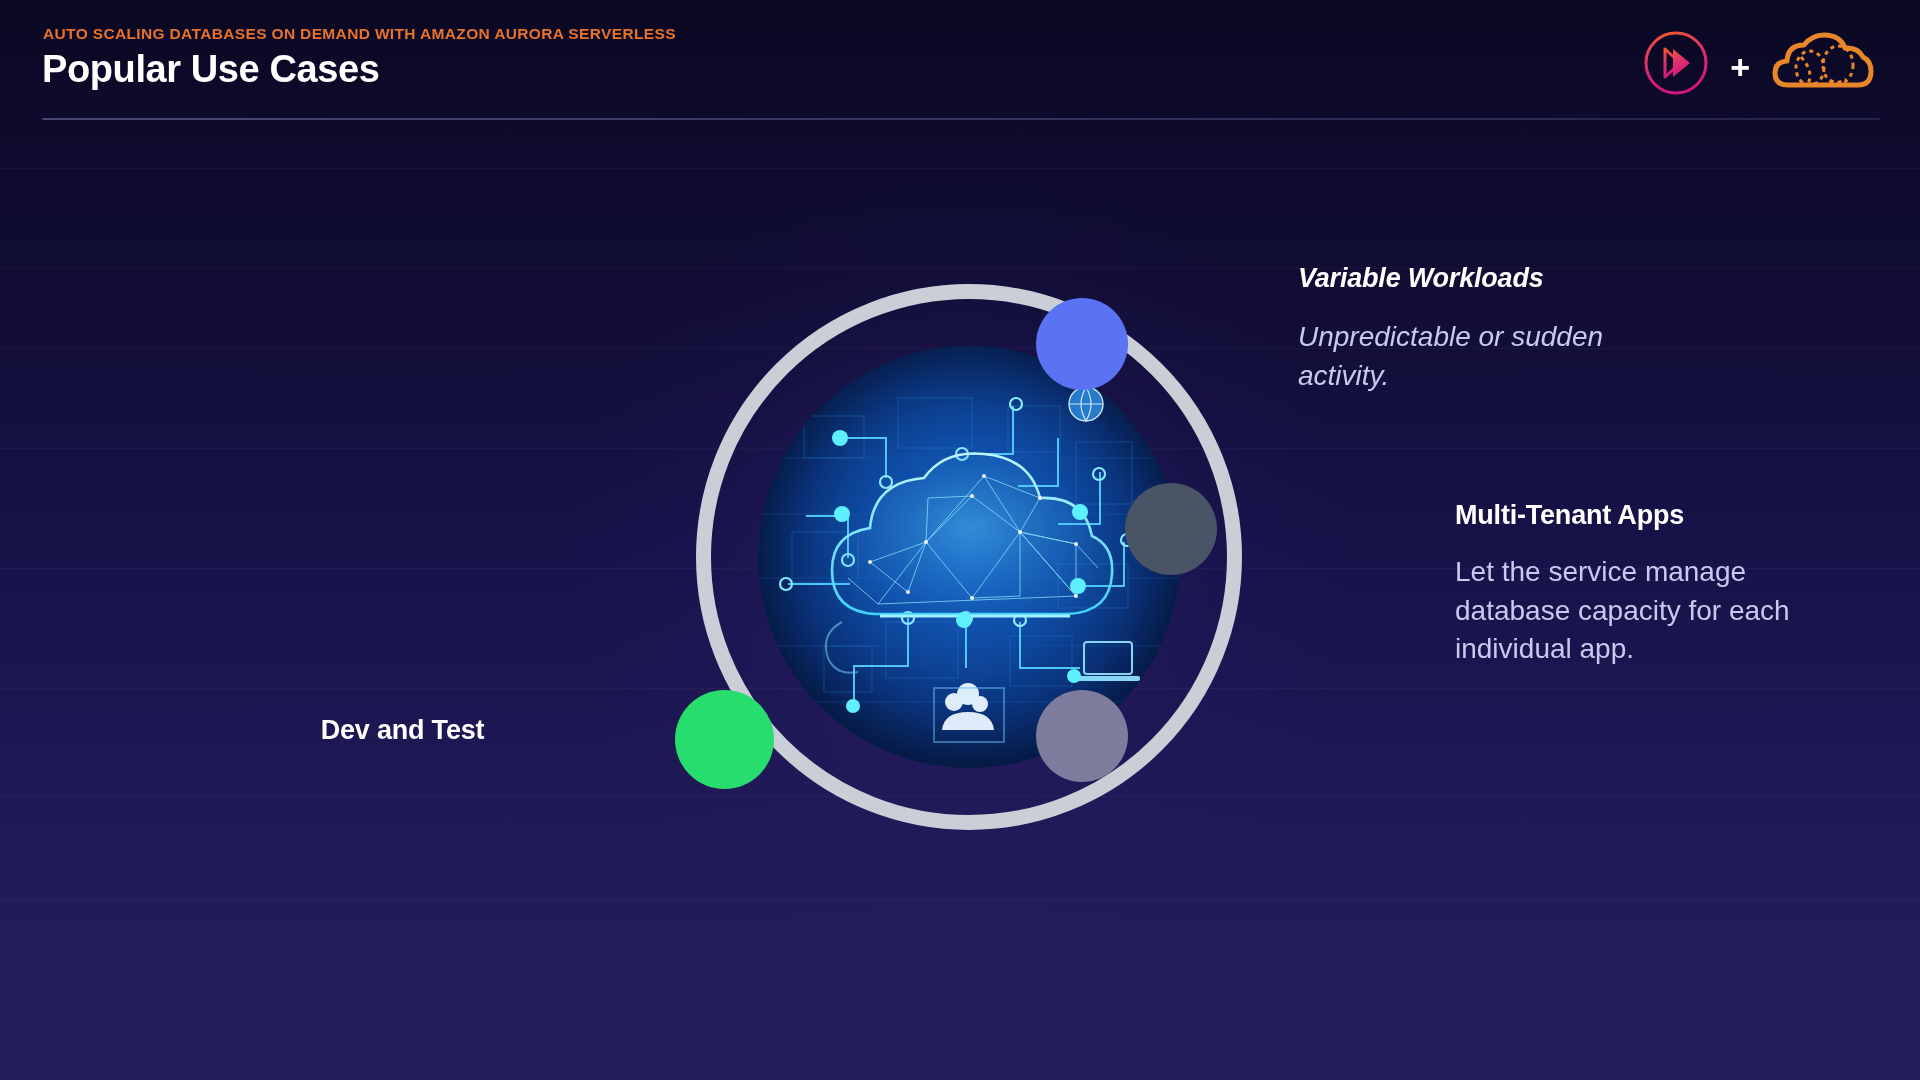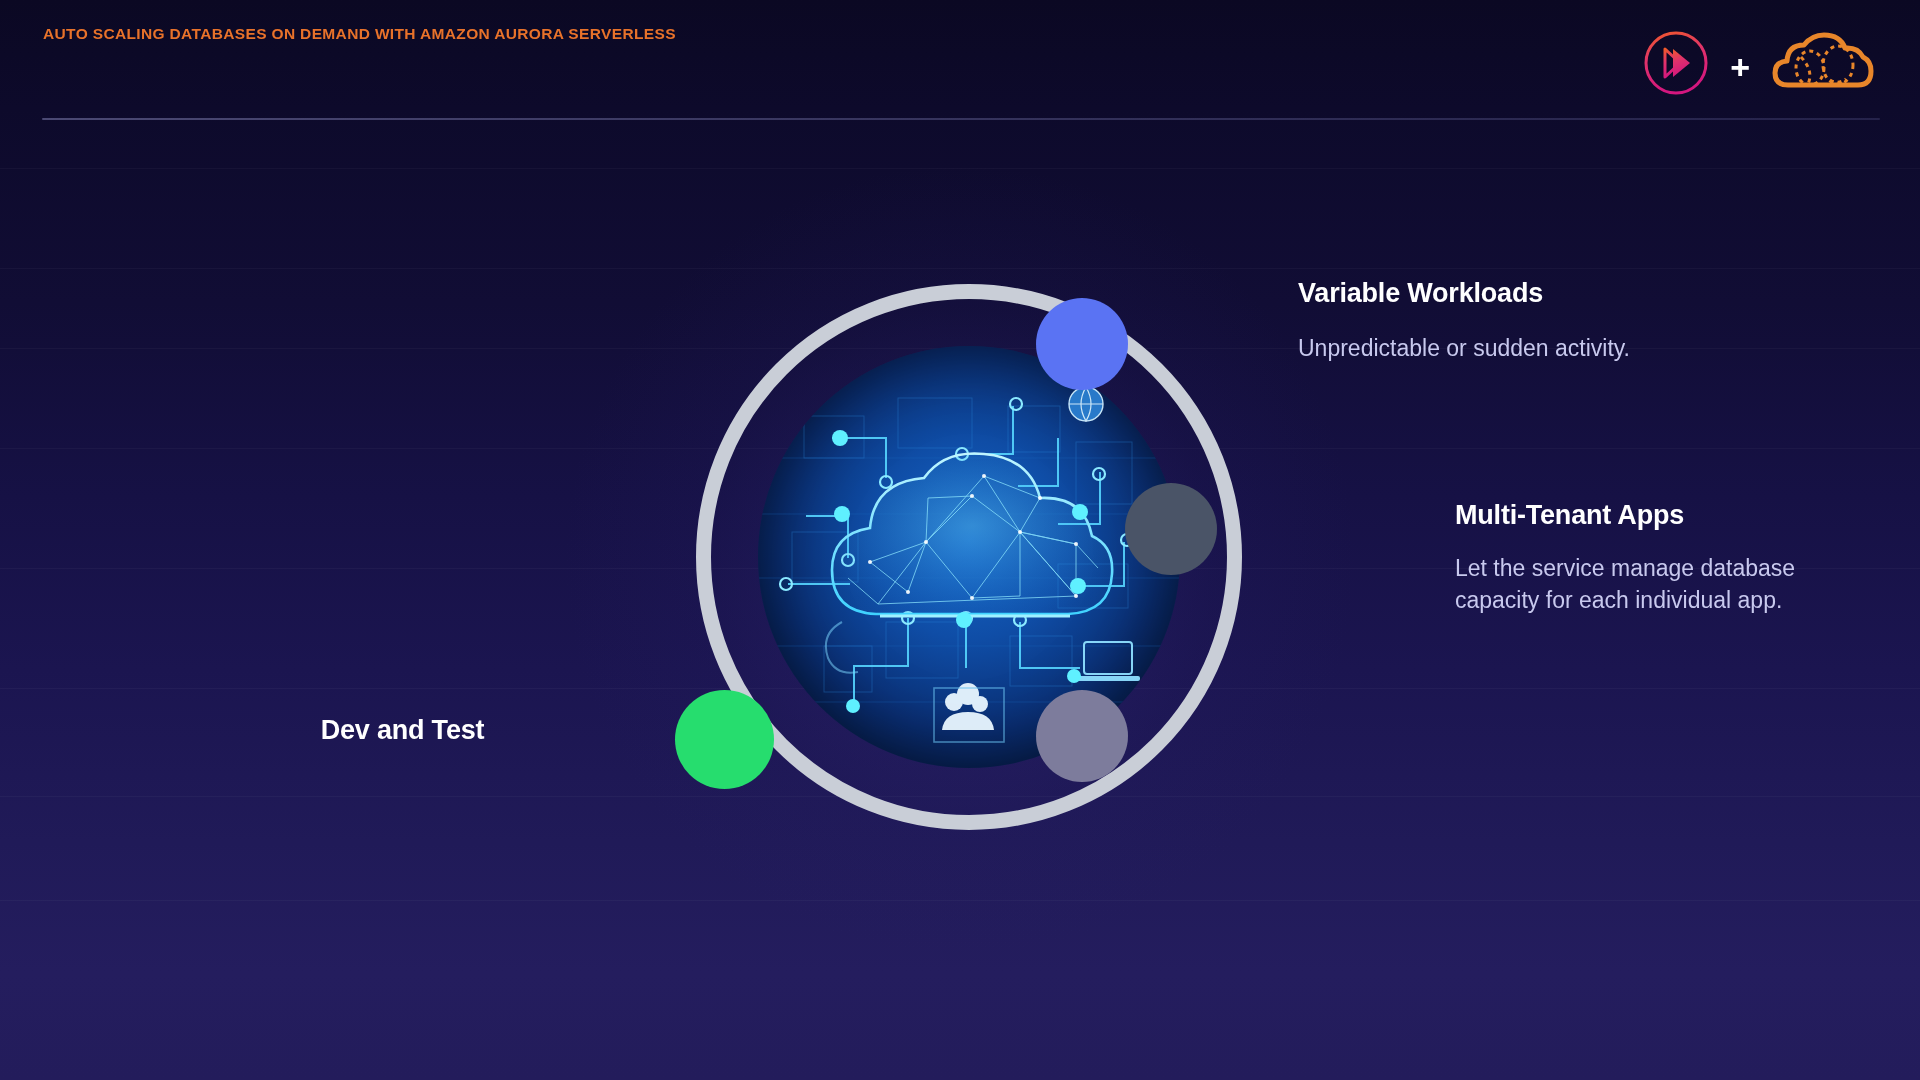--- a/index.html
+++ b/index.html
@@ -89,24 +89,24 @@
   #dot-mauve  { left:352px; top:418px; width:92px; height:92px; background:#7d7c9c; }
   #dot-green  { left:-9px;  top:418px; width:99px; height:99px; background:#26dd6e; }
 
   
   .block{ position:absolute; }
   .block h2{
     font-size:27px; font-weight:bold; color:#ffffff;
     letter-spacing:-.2px; margin-bottom:24px; white-space:nowrap;
   }
   .block p{
-    font-size:23px; font-weight:normal; color:#c8c9ee; line-height:1.38;
-  }
-
-  #block-variable   { left:1298px; top:278px; width:400px; }
+    font-size:28px; font-weight:normal; color:#c8c9ee; line-height:1.38;
+  }
+
+  #block-variable   { left:1298px; top:263px; width:400px;font-style:italic; }
   #block-multi      { left:1455px; top:500px; width:380px; }
   #block-multi h2   { margin-bottom:22px; }
   #block-new        { left:1298px; top:718px; width:430px; }
   #block-dev        { left:180px;  top:715px; width:445px; text-align:center; }
   #block-dev h2     { margin-bottom:26px; }
 </style>
 </head>
 <body>
 
 <div id="slide">
@@ -119,20 +119,21 @@
       <i style="top:568px"></i>
       <i style="top:688px"></i>
     <i style="top:796px"></i>
       <i style="top:900px"></i>
   </div>
 
   <div id="glow"></div>
 
   <div id="header">
     <div id="eyebrow">AUTO SCALING DATABASES ON DEMAND WITH AMAZON AURORA SERVERLESS</div>
+    <h1 id="title">Popular Use Cases</h1>
     <div id="header-rule"></div>
 
     <div id="brand">
 
       <span>
         <svg width="72" height="72" viewBox="0 0 72 72">
           <defs>
             <linearGradient id="psGrad" x1="0" y1="0" x2="0.25" y2="1">
               <stop offset="0%" stop-color="#f0592a"></stop>
               <stop offset="45%" stop-color="#e0326b"></stop>

